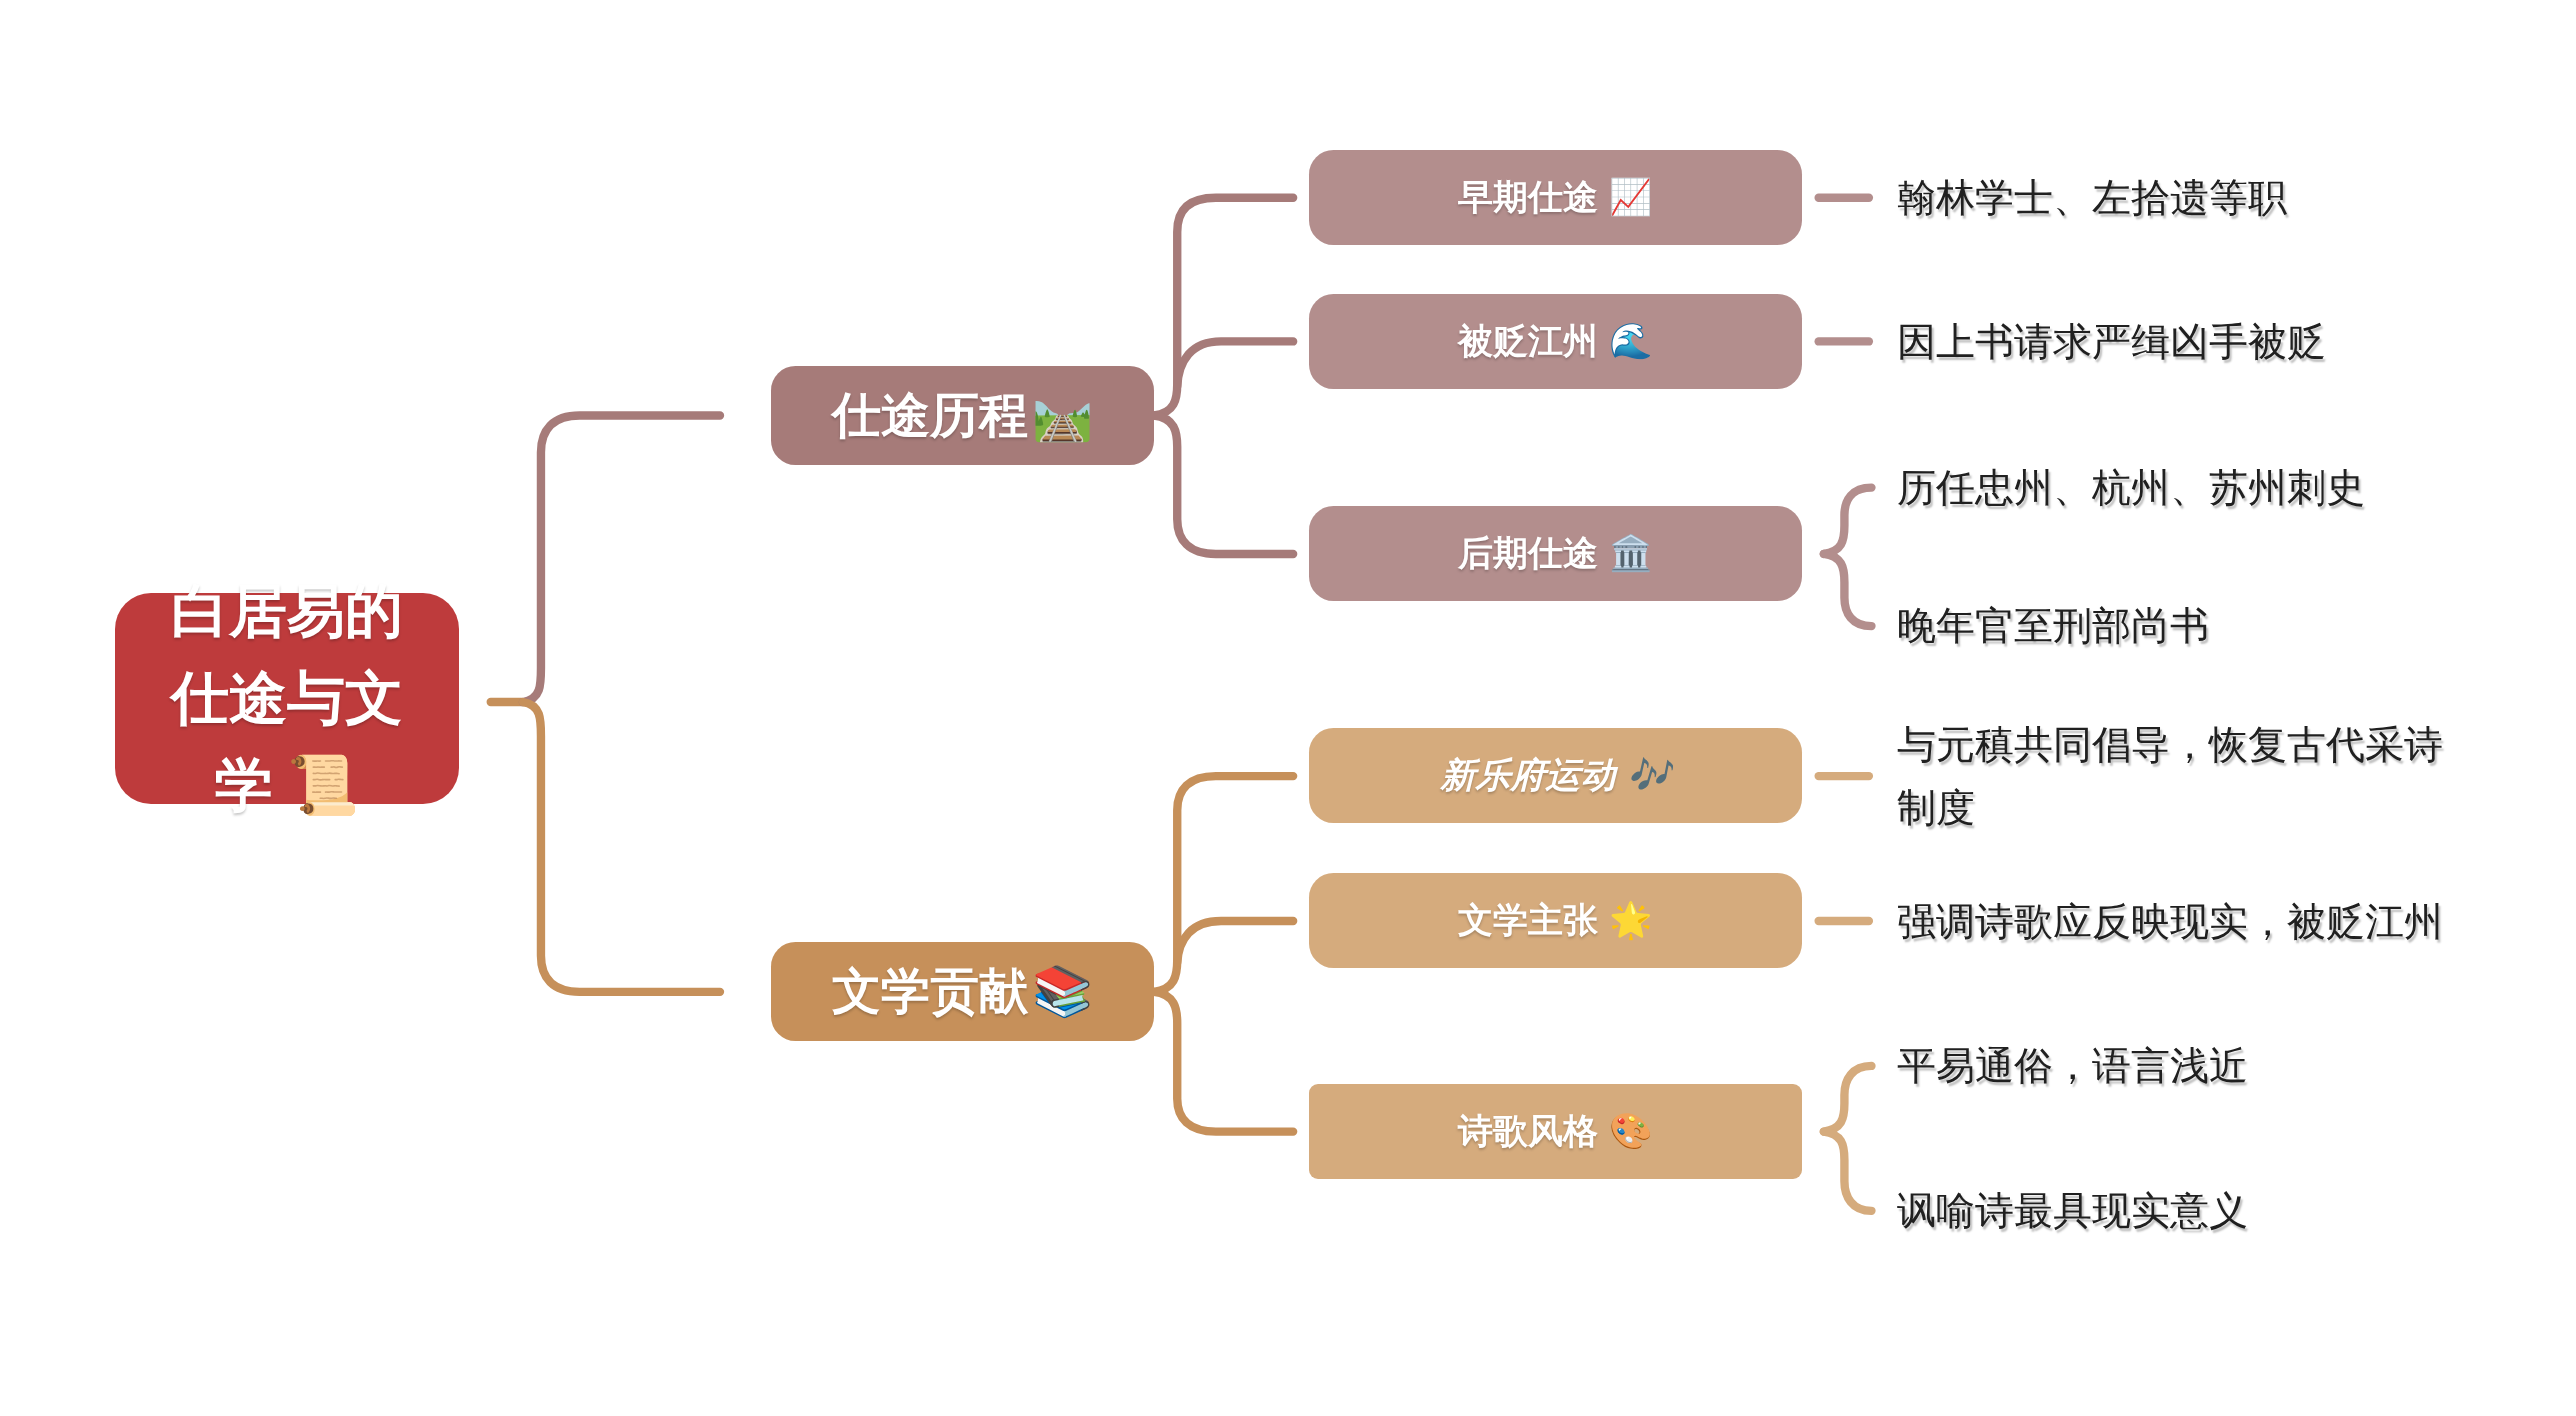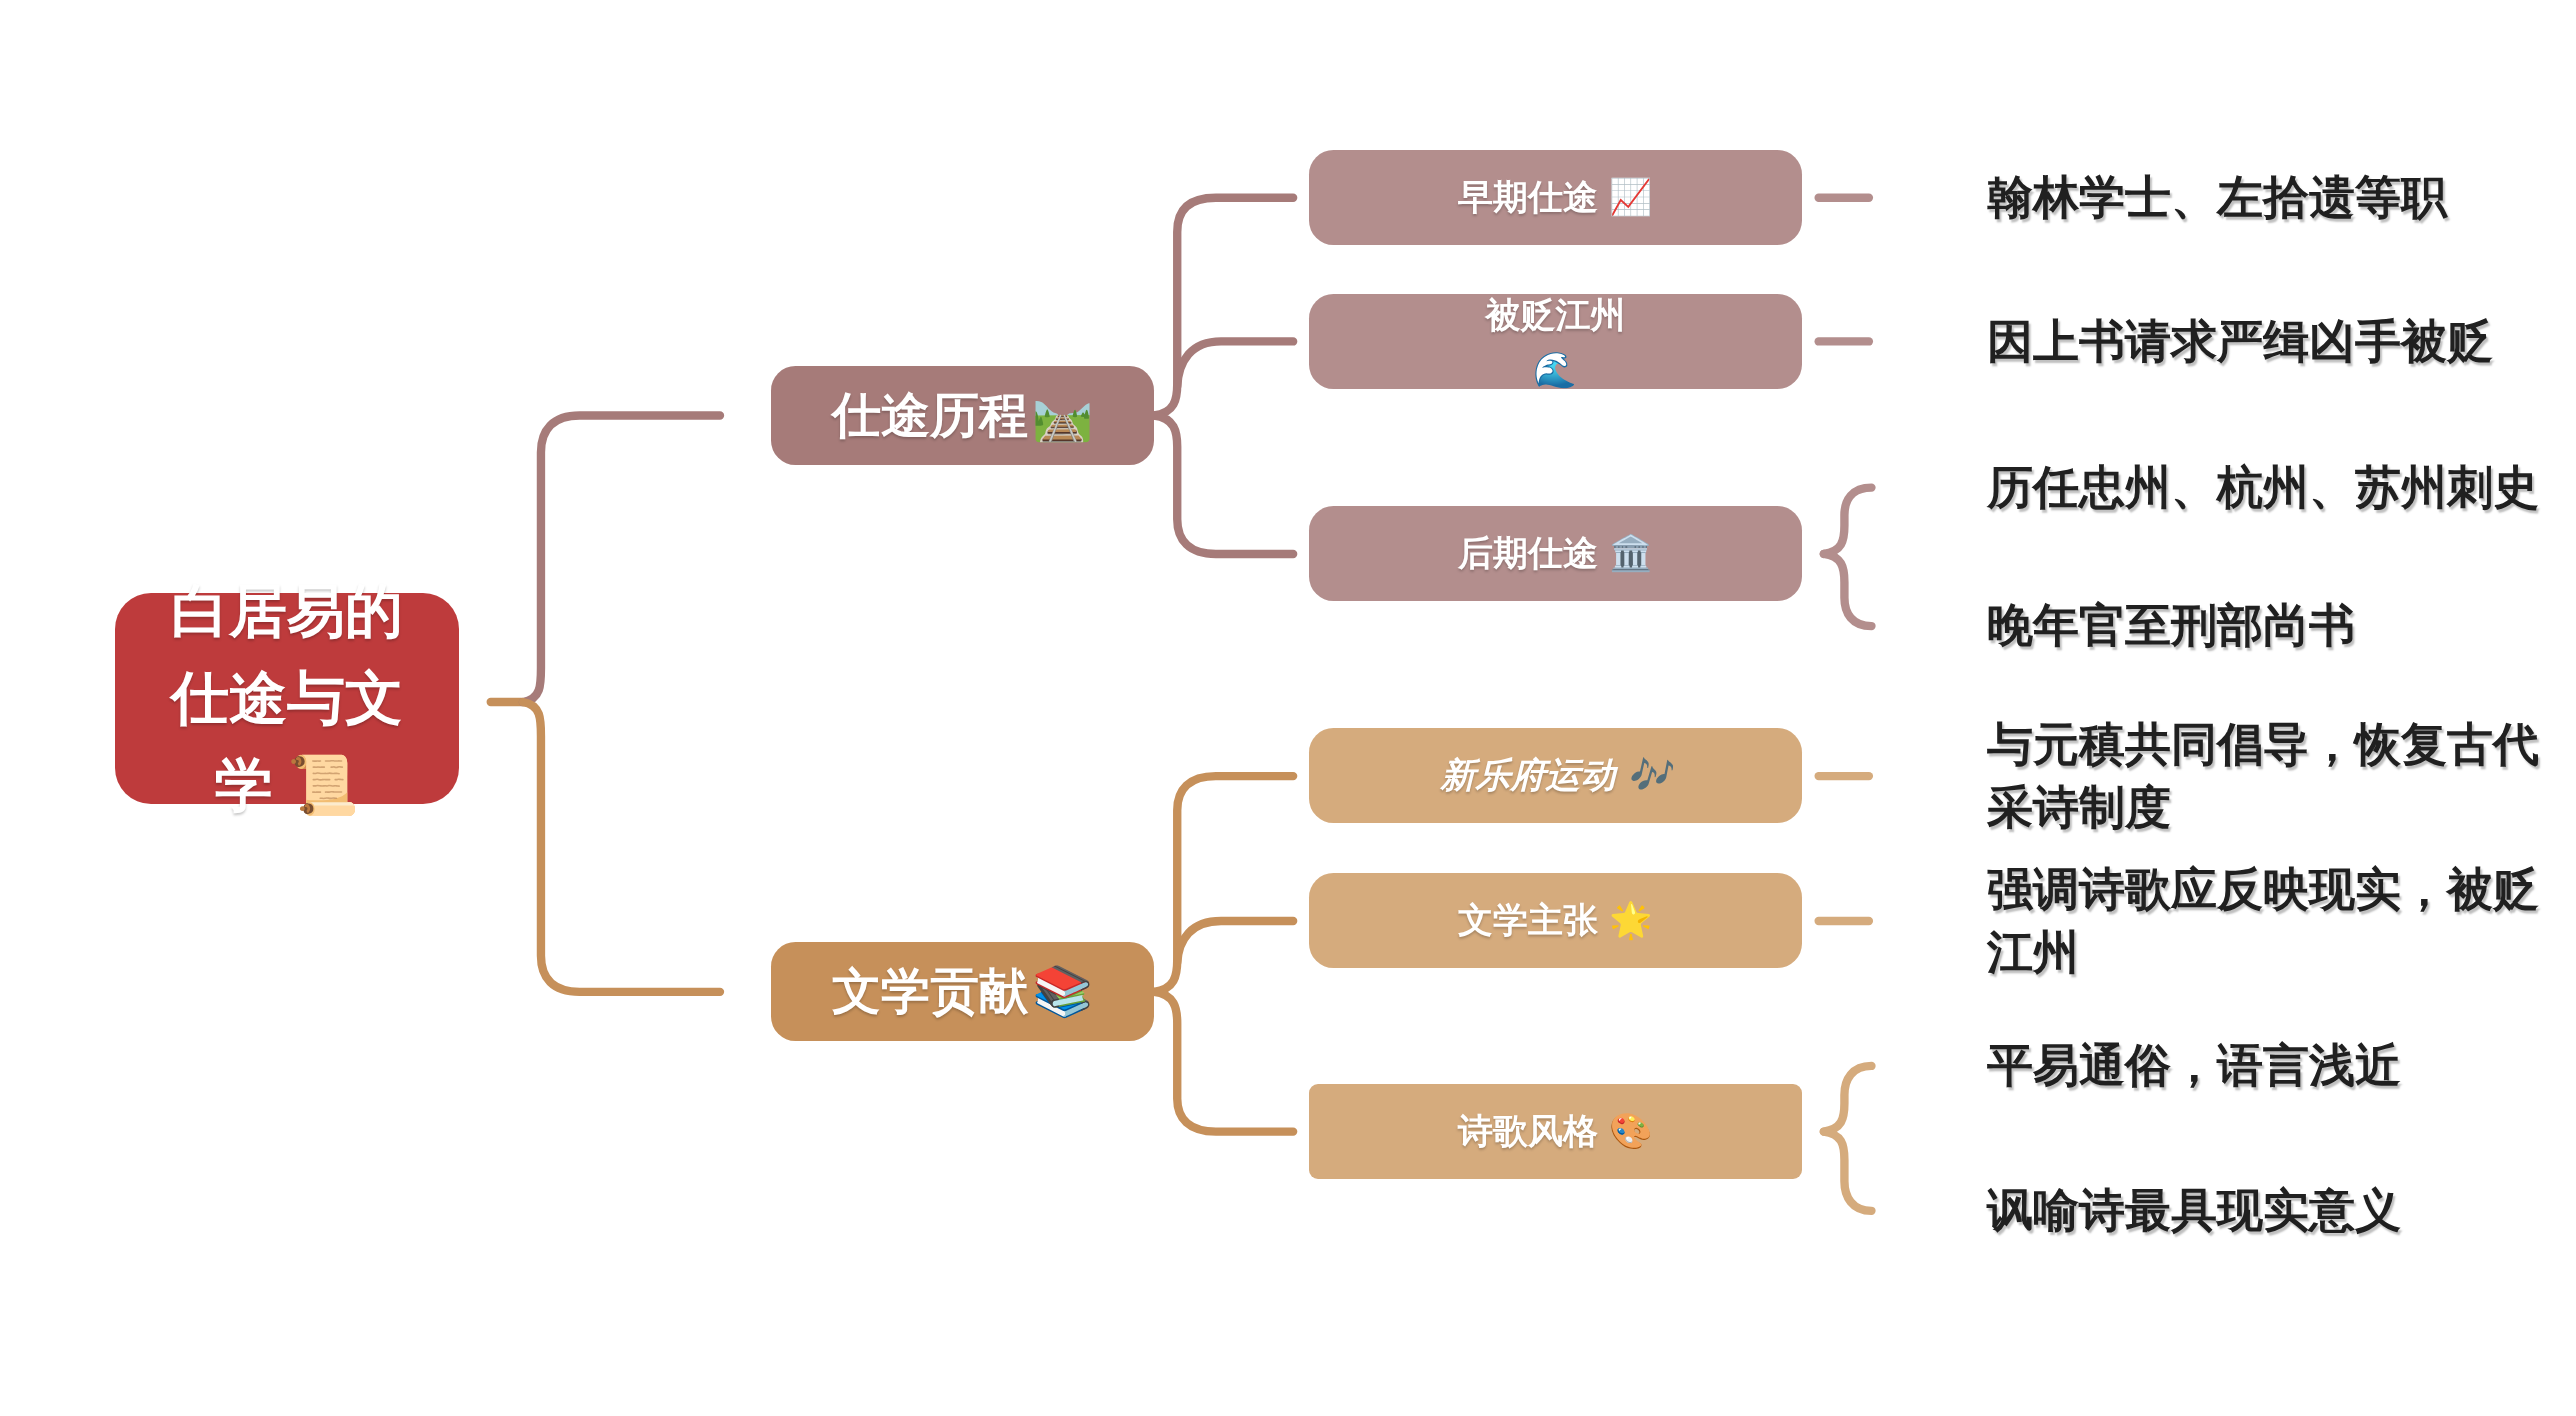--- a/index.html
+++ b/index.html
@@ -19,22 +19,22 @@
         background:var(--c-root,#BE3B3C);font-size:58px;line-height:87px;}
   .root-text{width:100%;padding:0 28px;text-align:center;}
   .branch{left:736px;width:383px;height:99px;border-radius:24.5px;font-size:49px;white-space:nowrap;gap:4px;margin-left:35px;}
   .b1{background:var(--c-branch1,#A67B79);}
   .b2{background:var(--c-branch2,#C6905A);}
   .child{left:1309px;width:493px;height:95px;border-radius:24.5px;font-size:35px;white-space:nowrap;gap:11.6px;}
   .b1c{background:var(--c-branch1_child,#B38E8D);}
   .b2c{background:var(--c-branch2_child,#D5AB7D);}
   .emoji{font-weight:normal;text-shadow:none;}
 
-  .note{position:absolute;left:1987px;width:567px;display:flex;align-items:center;
-        color:var(--c-text,#202020);font-size:46px;line-height:63px;font-weight:bold;
+  .note{position:absolute;left:1897px;width:567px;display:flex;align-items:center;
+        color:var(--c-text,#202020);font-size:39px;line-height:63px;font-weight:normal;
         text-shadow:1.9px 2.6px 1.9px rgba(0,0,0,.25);}
   .n1{height:77px;}
   .n2{height:142px;}
 </style>
 </head>
 <body>
 
 <div id="canvas">
 
   <svg class="wires" viewBox="0 0 4000 2200">
@@ -77,21 +77,21 @@
   </div>
   <div class="node branch b2" style="top:942px;">
     <span>文学贡献</span>
     <span class="emoji">📚</span>
   </div>
 
   <div class="node child b1c" style="top:150px;">
     <span>早期仕途</span>
     <span class="emoji">📈</span>
   </div>
-  <div class="node child b1c" style="top:294px;flex-direction:column;">
+  <div class="node child b1c" style="top:294px;">
     <span>被贬江州</span>
     <span class="emoji">🌊</span>
   </div>
   <div class="node child b1c" style="top:506px;">
     <span>后期仕途</span>
     <span class="emoji">🏛️</span>
   </div>
 
   <div class="node child b2c" style="top:728px;font-style:italic;">
     <span>新乐府运动</span>

